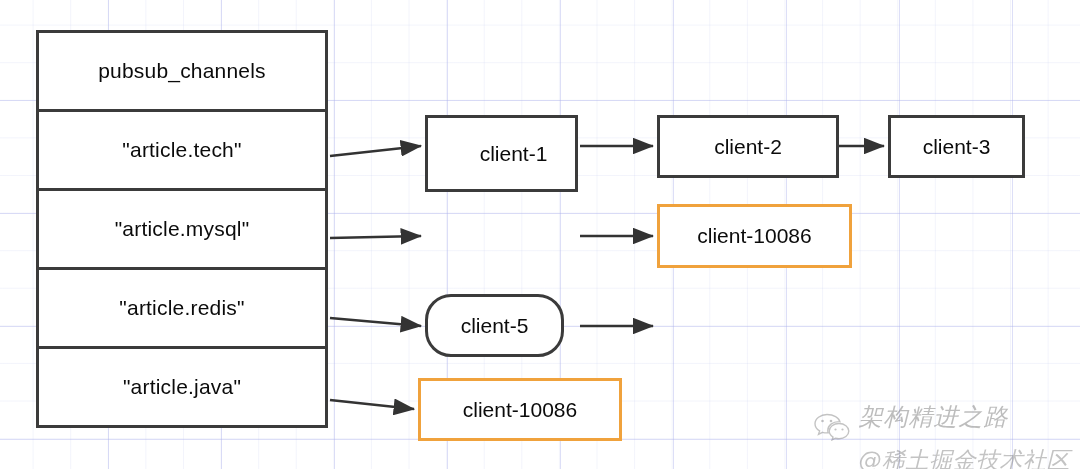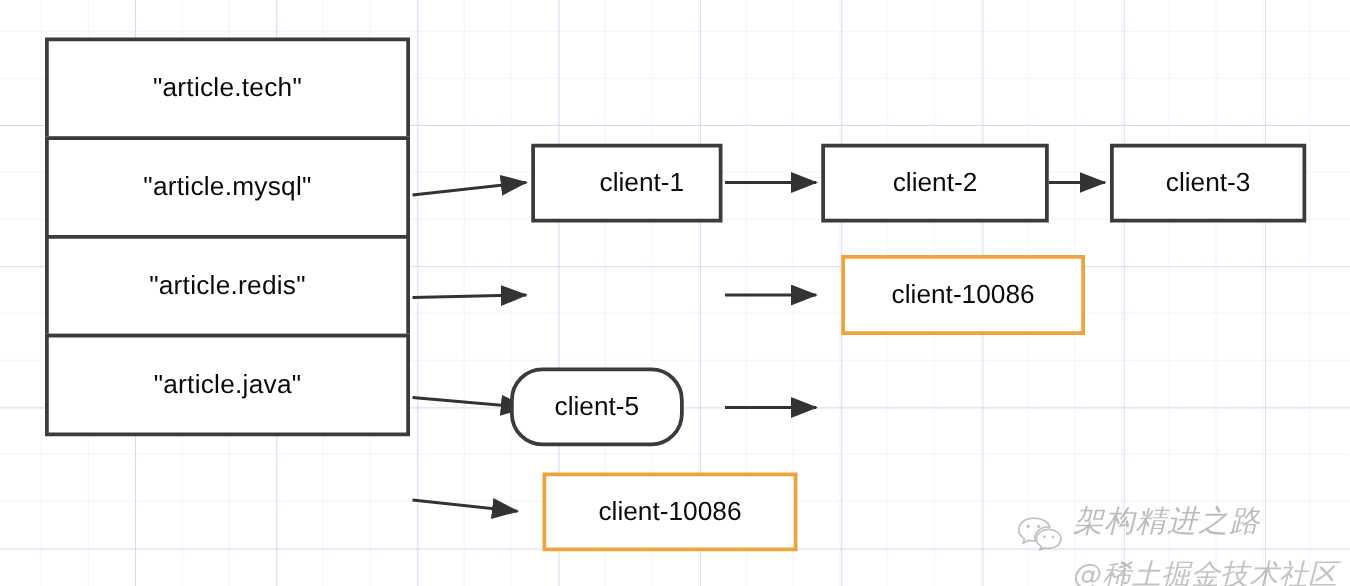--- a/index.html
+++ b/index.html
@@ -58,21 +58,21 @@
   
   .client-box {
     position: absolute;
     box-sizing: border-box;
     background: #ffffff;
     border: 3px solid #3b3b3b;
     display: flex;
     align-items: center;
     justify-content: center;
   }
-  .client-box.accent { border-color: #f0a23c; margin-left: 16px; }
+  .client-box.accent { border-color: #f0a23c; }
   .client-box .box-text {
     font-size: 21px;
     color: #0b0b0b;
     white-space: nowrap;
   }
 
   
   #connectors {
     position: absolute;
     left: 0;
@@ -147,48 +147,51 @@
 
     <line x1="330" y1="318" x2="421" y2="326" stroke="#333333" stroke-width="2.4" marker-end="url(#arrowhead)"></line>
 
     <line x1="580" y1="326" x2="653" y2="326" stroke="#333333" stroke-width="2.4" marker-end="url(#arrowhead)"></line>
 
     <line x1="330" y1="400" x2="414" y2="409" stroke="#333333" stroke-width="2.4" marker-end="url(#arrowhead)"></line>
   </svg>
 
   <div class="channel-table">
     <div class="channel-row">
+      <span class="cell-text">pubsub_channels</span>
+    </div>
+    <div class="channel-row">
       <span class="cell-text">"article.tech"</span>
     </div>
     <div class="channel-row">
       <span class="cell-text">"article.mysql"</span>
     </div>
     <div class="channel-row">
       <span class="cell-text">"article.redis"</span>
     </div>
     <div class="channel-row">
       <span class="cell-text">"article.java"</span>
     </div>
   </div>
 
-  <div class="client-box" style="left:425px; top:115px; width:153px; height:63px;padding-left:24px;">
+  <div class="client-box" style="left:425px; top:115px; width:153px; height:77px;padding-left:24px;">
     <span class="box-text">client-1</span>
   </div>
   <div class="client-box" style="left:657px; top:115px; width:182px; height:63px;">
     <span class="box-text">client-2</span>
   </div>
-  <div class="client-box" style="left:888px; top:115px; width:157px; height:63px;">
+  <div class="client-box" style="left:888px; top:115px; width:137px; height:63px;">
     <span class="box-text">client-3</span>
   </div>
 
   <div class="client-box accent" style="left:657px; top:204px; width:195px; height:64px;">
     <span class="box-text">client-10086</span>
   </div>
 
-  <div class="client-box" style="left:408px; top:294px; width:139px; height:63px;border-radius:26px;">
+  <div class="client-box" style="left:425px; top:294px; width:139px; height:63px;border-radius:26px;">
     <span class="box-text">client-5</span>
   </div>
 
   <div class="client-box accent" style="left:418px; top:378px; width:204px; height:63px;">
     <span class="box-text">client-10086</span>
   </div>
 
   <div class="watermark">
     <span class="wm-icon">
       <svg width="40" height="30" viewBox="0 0 40 30" xmlns="http://www.w3.org/2000/svg">

